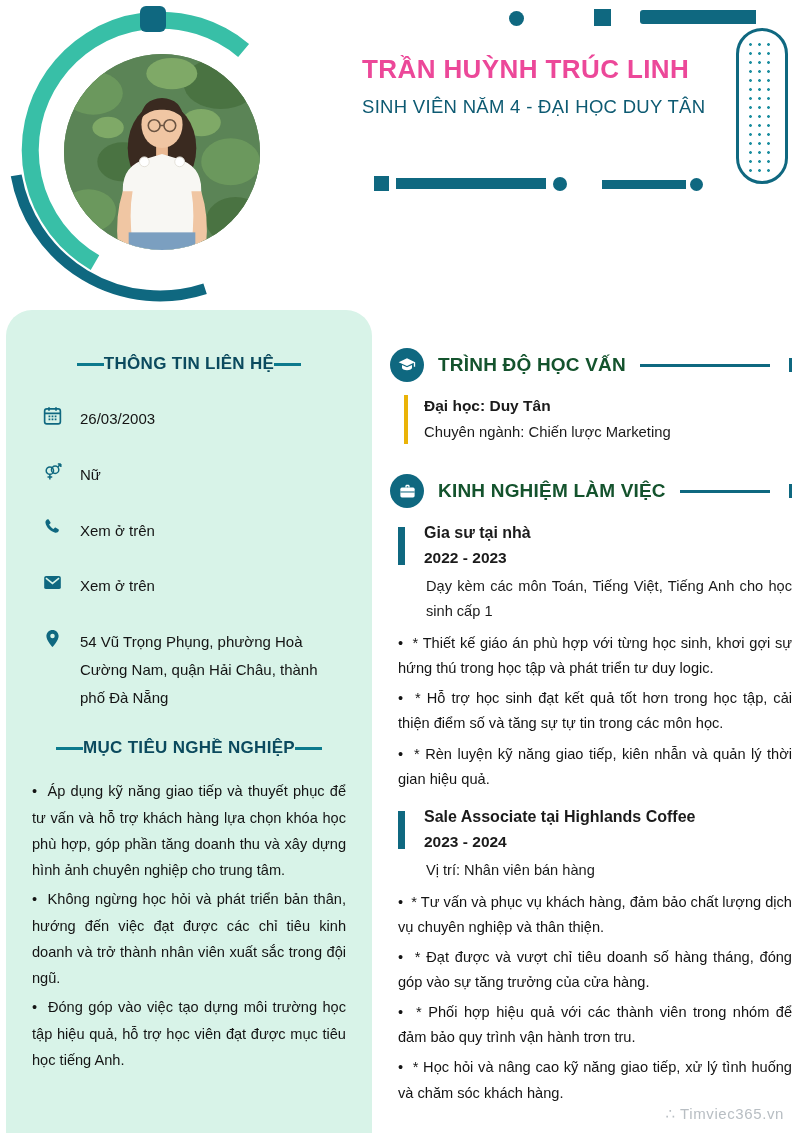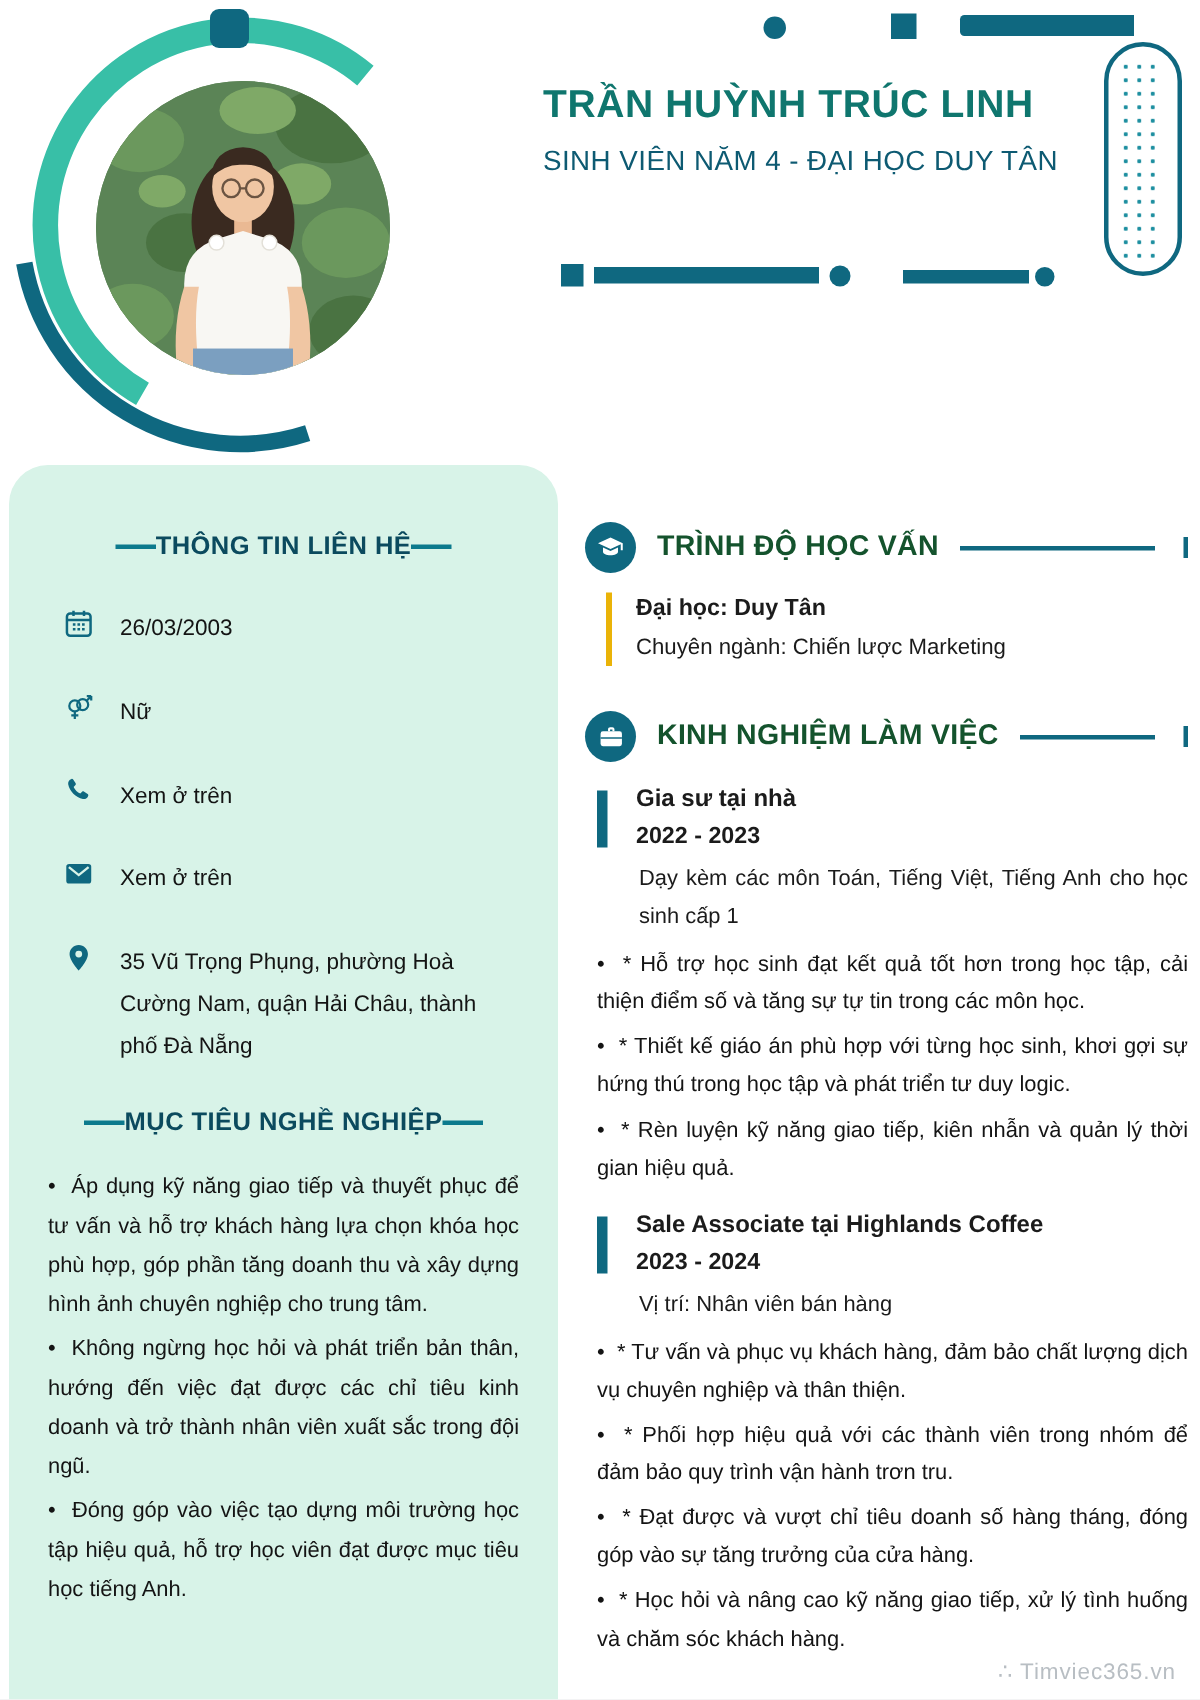--- a/index.html
+++ b/index.html
@@ -10,21 +10,21 @@
     font-family:"Liberation Sans", sans-serif; color:#1b1b1b;
   }
   
   .arc-svg { position:absolute; left:0; top:0; pointer-events:none; }
   .photo {
     position:absolute; left:58px; top:48px; width:208px; height:208px;
     border:6px solid #fff; border-radius:50%; overflow:hidden; background:#5b8456; z-index:2;
   }
   .photo svg { display:block; width:100%; height:100%; }
   .name-block { position:absolute; left:362px; top:54px; width:400px; }
-  .name { font-size:26px; font-weight:800; color:#0f766e; letter-spacing:.4px; }
+  .name { font-size:26px; font-weight:800; color:#ec4899; letter-spacing:.4px; }
   .subtitle { margin-top:11px; font-size:18.5px; color:#0d5a72; letter-spacing:.3px; }
 
   .deco { position:absolute; background:#0f6880; }
   .deco.round { border-radius:50%; }
   .dot-panel { position:absolute; left:736px; top:28px; width:52px; height:156px;
     border:3px solid #0f6880; border-radius:26px; }
   .dot-panel .dots { position:absolute; left:7px; right:9px; top:9px; bottom:9px;
     background-image:radial-gradient(#1e8fa0 1.3px, transparent 1.5px);
     background-size:9px 9px; }
 
@@ -179,21 +179,21 @@
           <path d="M4.5 7l7.5 6 7.5-6" fill="none" stroke="#d8f3e8" stroke-width="1.8"></path>
         </svg>
         <div class="c-text">Xem ở trên</div>
       </div>
 
       <div class="c-row">
         <svg width="21" height="21" viewBox="0 0 24 24">
           <path fill="#0f6880" d="M12 2.2c-3.9 0-7 3.1-7 7 0 5.2 7 12.6 7 12.6s7-7.4 7-12.6c0-3.9-3.1-7-7-7z"></path>
           <circle cx="12" cy="9.2" r="2.6" fill="#d8f3e8"></circle>
         </svg>
-        <div class="c-text">35 Vũ Trọng Phụng, phường Hoà Cường Nam, quận Hải Châu, thành phố Đà Nẵng</div>
+        <div class="c-text">54 Vũ Trọng Phụng, phường Hoà Cường Nam, quận Hải Châu, thành phố Đà Nẵng</div>
       </div>
     </div>
 
     <div class="objective">
       <div class="panel-title">
         <span class="lh"></span>
         <span class="tt">MỤC TIÊU NGHỀ NGHIỆP</span>
         <span class="lh"></span>
       </div>
       <div class="obj-body">
@@ -241,37 +241,37 @@
       </div>
 
       <div>
         <div class="xp-head">
           <span class="xp-bar"></span>
           <div class="xp-role">Gia sư tại nhà</div>
           <div class="xp-period">2022 - 2023</div>
         </div>
         <div class="xp-summary">Dạy kèm các môn Toán, Tiếng Việt, Tiếng Anh cho học sinh cấp 1</div>
         <div class="xp-bullets">
+          <p class="bullet">* Thiết kế giáo án phù hợp với từng học sinh, khơi gợi sự hứng thú trong học tập và phát triển tư duy logic.</p>
           <p class="bullet">* Hỗ trợ học sinh đạt kết quả tốt hơn trong học tập, cải thiện điểm số và tăng sự tự tin trong các môn học.</p>
-          <p class="bullet">* Thiết kế giáo án phù hợp với từng học sinh, khơi gợi sự hứng thú trong học tập và phát triển tư duy logic.</p>
           <p class="bullet">* Rèn luyện kỹ năng giao tiếp, kiên nhẫn và quản lý thời gian hiệu quả.</p>
         </div>
       </div>
 
       <div>
         <div class="xp-head">
           <span class="xp-bar"></span>
           <div class="xp-role">Sale Associate tại Highlands Coffee</div>
           <div class="xp-period">2023 - 2024</div>
         </div>
         <div class="xp-summary">Vị trí: Nhân viên bán hàng</div>
         <div class="xp-bullets">
           <p class="bullet">* Tư vấn và phục vụ khách hàng, đảm bảo chất lượng dịch vụ chuyên nghiệp và thân thiện.</p>
+          <p class="bullet">* Đạt được và vượt chỉ tiêu doanh số hàng tháng, đóng góp vào sự tăng trưởng của cửa hàng.</p>
           <p class="bullet">* Phối hợp hiệu quả với các thành viên trong nhóm để đảm bảo quy trình vận hành trơn tru.</p>
-          <p class="bullet">* Đạt được và vượt chỉ tiêu doanh số hàng tháng, đóng góp vào sự tăng trưởng của cửa hàng.</p>
           <p class="bullet">* Học hỏi và nâng cao kỹ năng giao tiếp, xử lý tình huống và chăm sóc khách hàng.</p>
         </div>
       </div>
     </div>
   </div>
 
   <div class="watermark">∴ Timviec365.vn</div>
 </div>
 
 </body></html>

